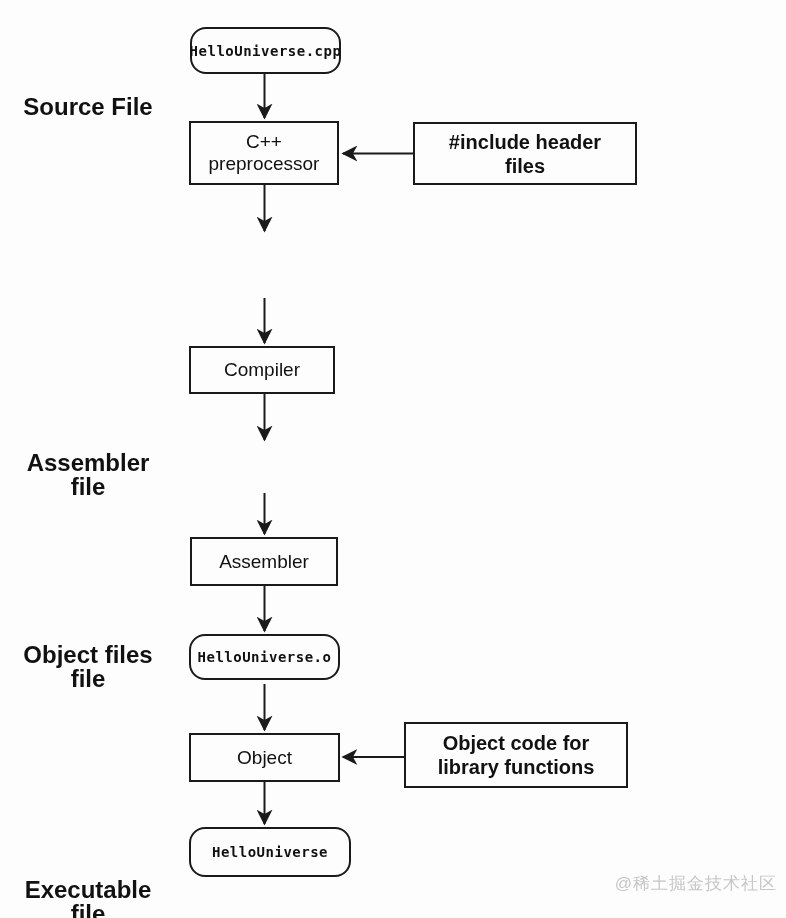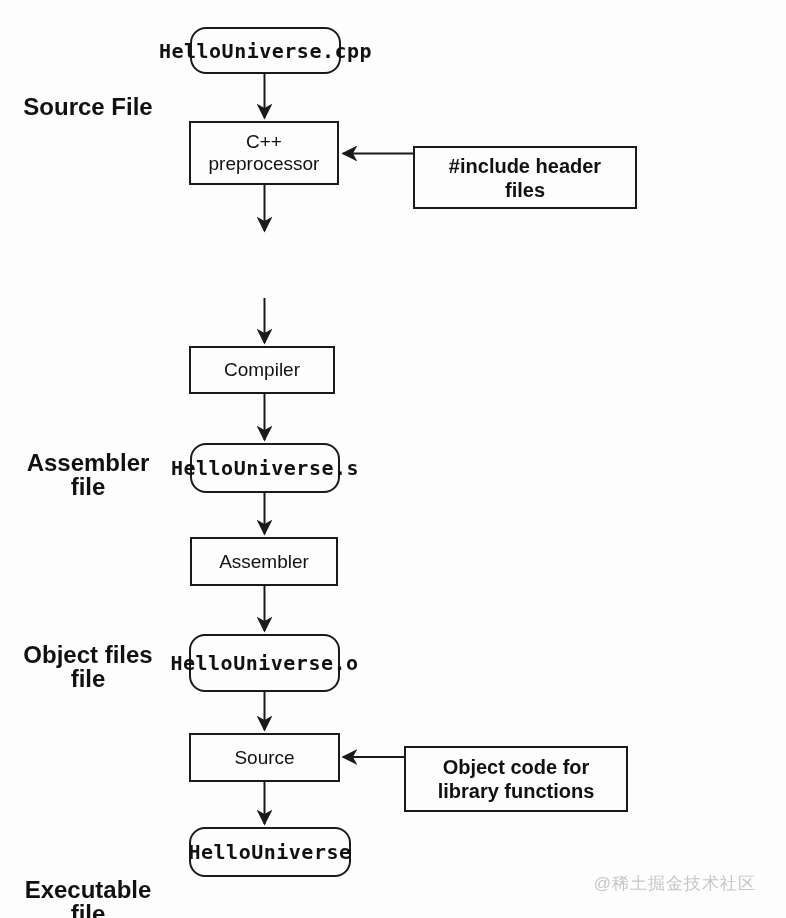--- a/index.html
+++ b/index.html
@@ -30,42 +30,41 @@
     white-space: pre-line;
   }
   .node.sans {
     font-size: 19px;
     line-height: 22px;
   }
   .node.boldcall {
     font-size: 20px;
     font-weight: bold;
     line-height: 24px;
-    margin-top: 24px;
   }
   .node.mono {
     font-family: "DejaVu Sans Mono", monospace;
     font-weight: bold;
-    font-size: 20px;
+    font-size: 14px;
     letter-spacing: 0.5px;
     border-radius: 16px;
   }
   .stage-label {
     position: absolute;
     left: 8px;
     width: 160px;
     text-align: center;
     font-size: 24px;
     font-weight: bold;
     line-height: 24px;
     white-space: pre-line;
   }
   .watermark {
     position: absolute;
-    right: 30px;
+    right: 9px;
     top: 872px;
     font-size: 17px;
     letter-spacing: 1px;
     color: #c6c6c6;
   }
 </style>
 </head>
 <body>
 
 <div class="canvas">
@@ -100,27 +99,26 @@
 
   <div class="node sans" style="left:189px; top:121px; width:150px; height:64px">C++
 preprocessor</div>
 
   <div class="node boldcall" style="left:413px; top:122px; width:224px; height:63px">#include header
 files</div>
 
 
   <div class="node sans" style="left:189px; top:346px; width:146px; height:48px">Compiler</div>
 
-  <div class="node mono" style="left:190px; top:443px; width:150px; height:50px">HelloUniverse.s</div>
 
   <div class="node sans" style="left:190px; top:537px; width:148px; height:49px">Assembler</div>
 
-  <div class="node mono" style="left:189px; top:634px; width:151px; height:58px">HelloUniverse.o</div>
+  <div class="node mono" style="left:189px; top:634px; width:151px; height:46px">HelloUniverse.o</div>
 
-  <div class="node sans" style="left:189px; top:733px; width:151px; height:49px">Source</div>
+  <div class="node sans" style="left:189px; top:733px; width:151px; height:49px">Object</div>
 
   <div class="node boldcall" style="left:404px; top:722px; width:224px; height:66px">Object code for
 library functions</div>
 
   <div class="node mono" style="left:189px; top:827px; width:162px; height:50px">HelloUniverse</div>
 
   <div class="watermark">@稀土掘金技术社区</div>
 
 </div>
 

